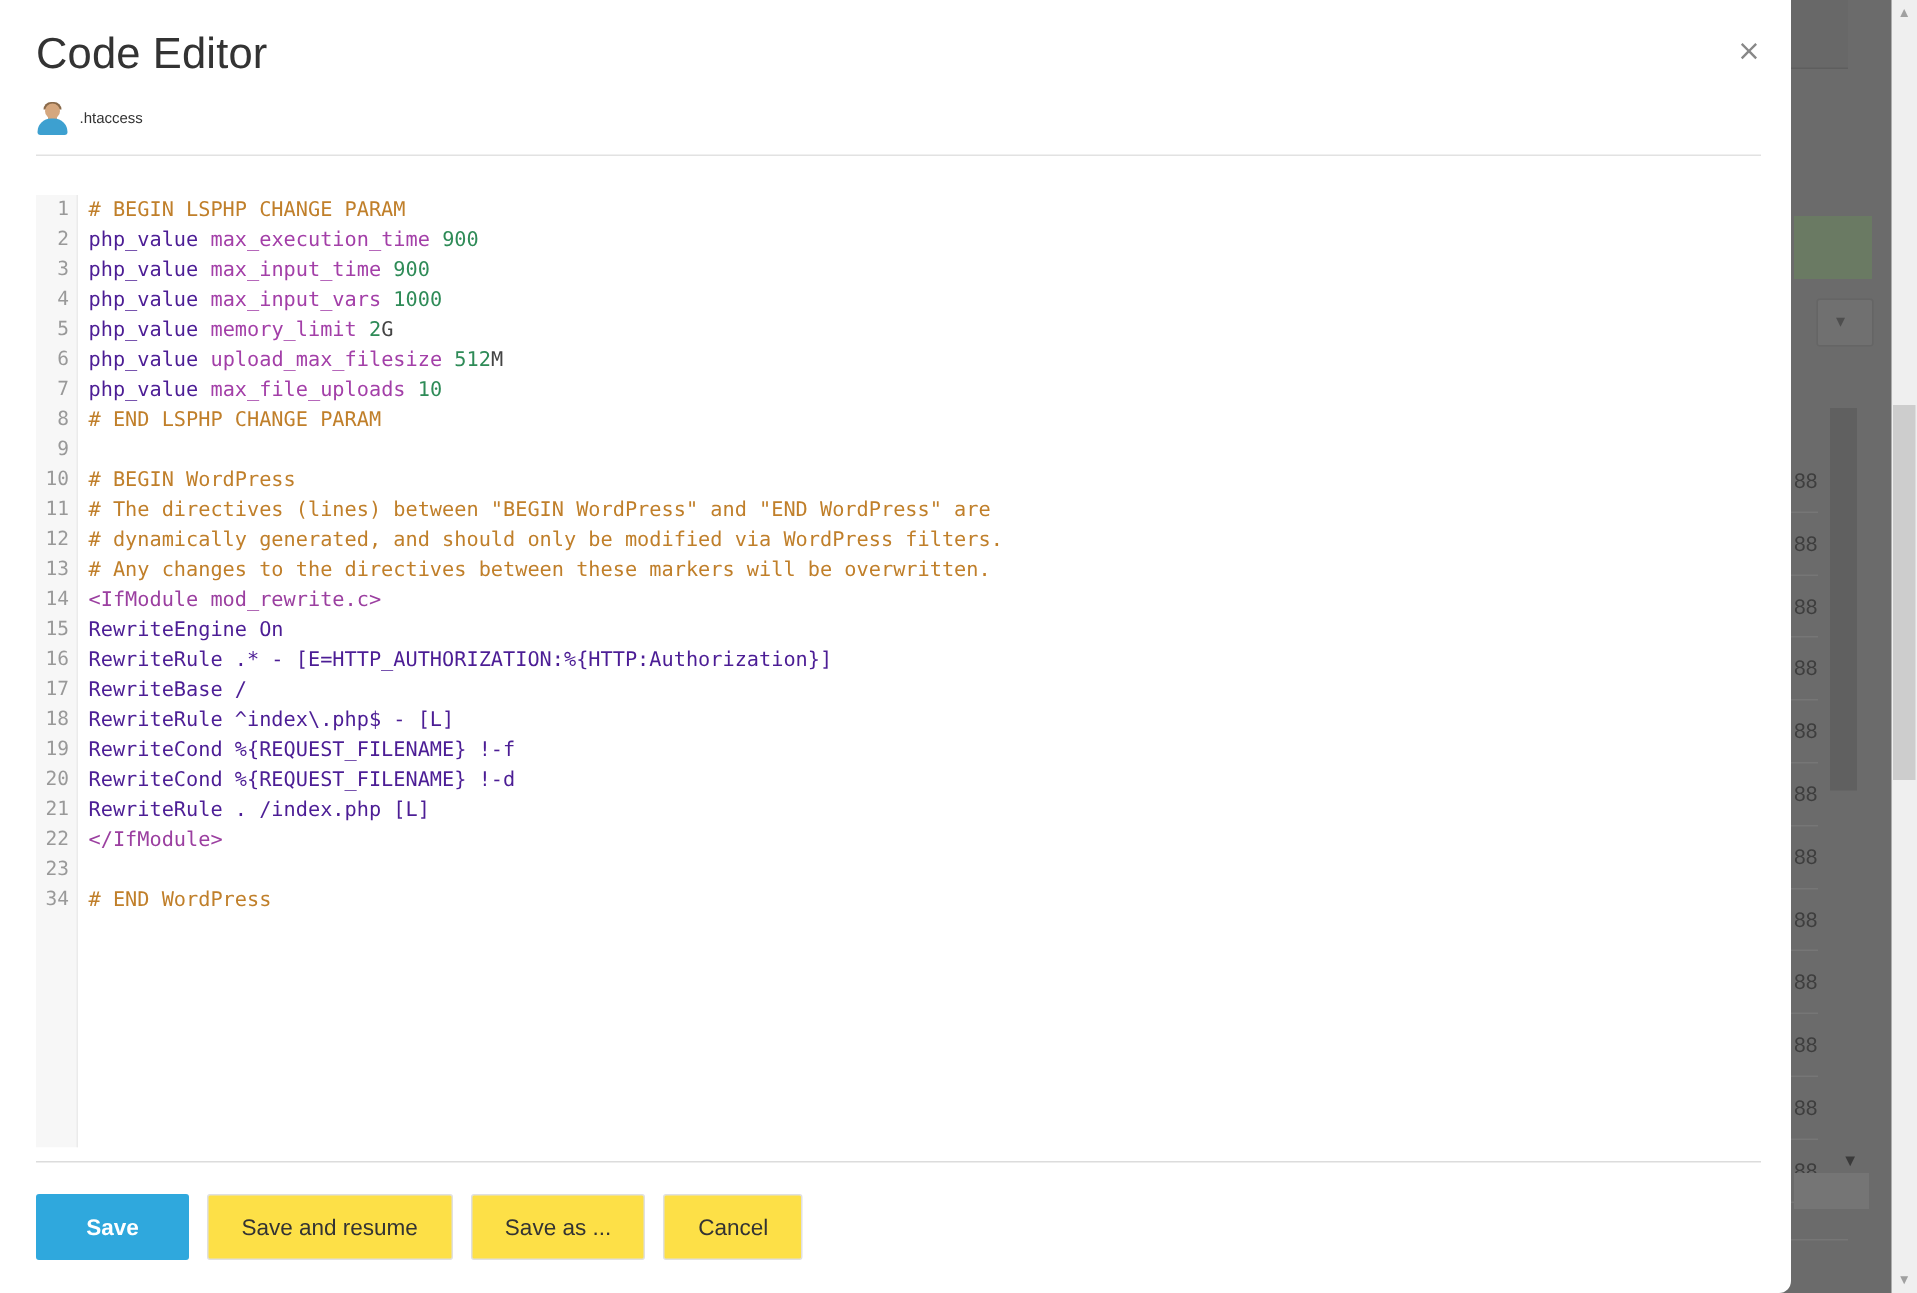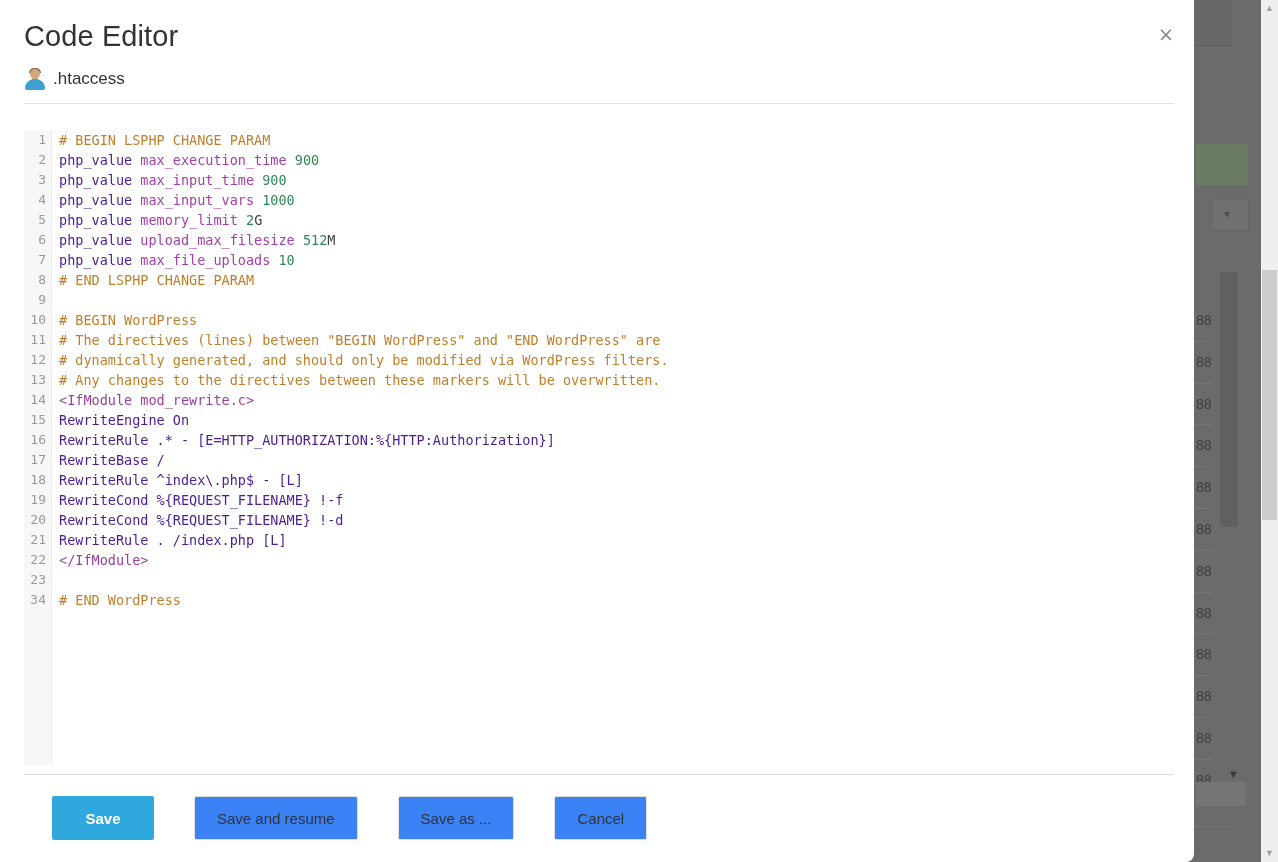--- a/index.html
+++ b/index.html
@@ -186,21 +186,21 @@
     border-radius: 9px 9px 2px 2px;
     background: #3da0d0;
   }
   .avatar-icon .neck {
     position: absolute;
     left: 8px; top: 9px;
     width: 6px; height: 4px;
     background: #d5a77e;
   }
   .file-name {
-    font-size: 17px;
+    font-size: 10px;
     color: #333333;
   }
 
   .header-rule {
     position: absolute;
     top: 117px; left: 44px;
     width: 1150px; height: 1px;
     background: #e2e2e2;
   }
 
@@ -264,30 +264,29 @@
     gap: 12px;
   }
   .btn {
     height: 44px;
     border: none;
     border-radius: 2px;
     font-family: "Liberation Sans", sans-serif;
     font-size: 15px;
     cursor: pointer;
     padding: 0 22px;
-    margin-left: 28px;
   }
   .btn-primary {
     background: #2fa8dd;
     color: #ffffff;
     font-weight: bold;
     min-width: 102px;
   }
   .btn-default {
-    background: #3b82f6;
+    background: #fde047;
     color: #333333;
     border: 1px solid #e0e0e0;
   }
 </style>
 </head>
 <body>
 
 <div id="backdrop">
 
   <div class="bg-topbar">

